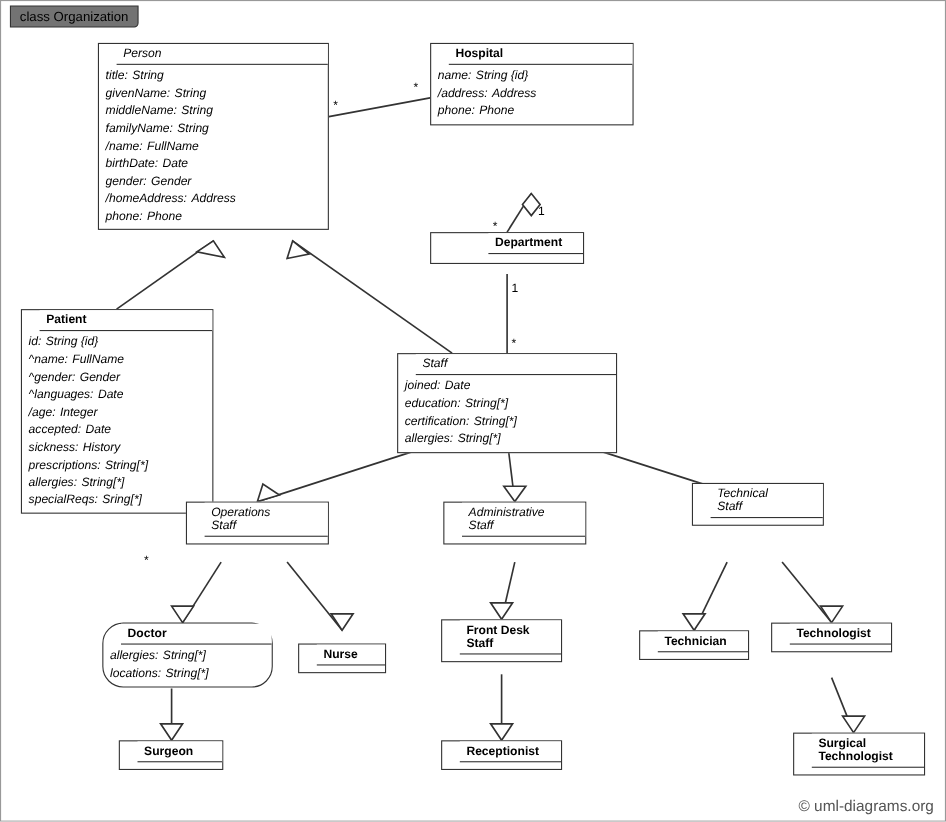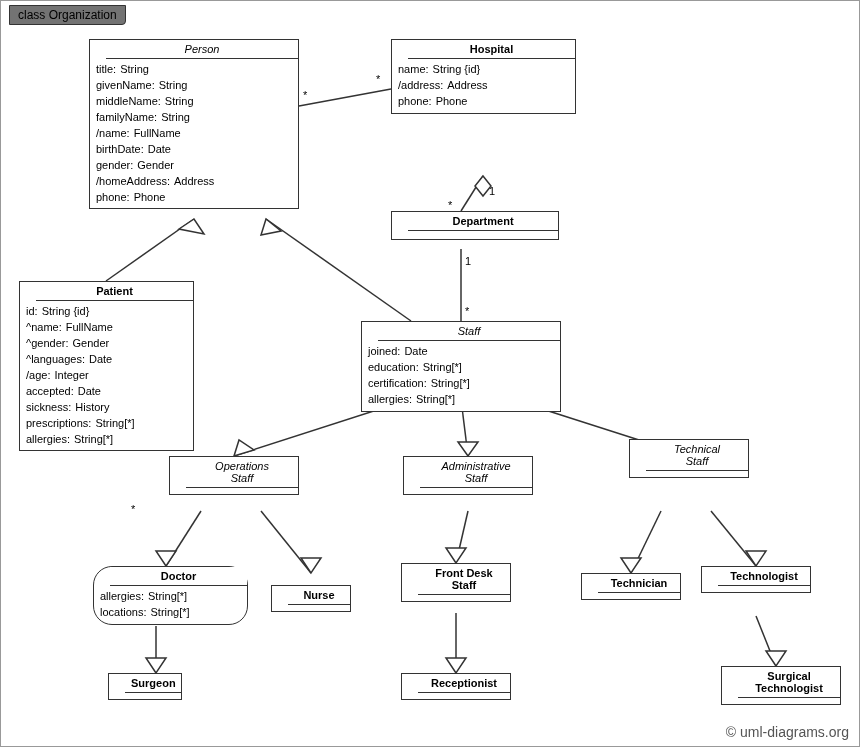--- a/index.html
+++ b/index.html
@@ -32,32 +32,33 @@
     .uml-class {
       position: absolute;
       border: 1.5px solid #333;
       background: #fff;
       text-align: left;
     }
     .uml-class .class-header {
       background: #fff;
       border-bottom: 1.5px solid #333;
       padding: 3px 6px;
-      text-align: center;
+      text-align: left;
       font-style: italic;
       font-weight: normal;
       margin-left: 16px;
     }
     .uml-class .class-header.bold-header {
       font-style: normal;
       font-weight: bold;
     }
     .uml-class .class-body {
       padding: 3px 6px;
       line-height: 1.45;
+      font-style: italic;
     }
     .uml-class .attr-row {
       display: flex;
       gap: 4px;
     }
     .attr-name { white-space: nowrap; }
     .attr-type { white-space: nowrap; }
     svg.diagram-svg {
       position: absolute;
       top: 0; left: 0;
@@ -233,24 +234,28 @@
           <span class="attr-type">History</span>
         </div>
       <div class="attr-row">
           <span class="attr-name">prescriptions:</span>
           <span class="attr-type">String[*]</span>
         </div>
       <div class="attr-row">
           <span class="attr-name">allergies:</span>
           <span class="attr-type">String[*]</span>
         </div>
-    </div>
-  </div>
-
-  <div class="uml-class" style="left:390px; top:210px; width:168px;">
+      <div class="attr-row">
+          <span class="attr-name">specialReqs:</span>
+          <span class="attr-type">Sring[*]</span>
+        </div>
+    </div>
+  </div>
+
+  <div class="uml-class" style="left:390px; top:210px; width:140px;padding-left:36px;">
     <div class="class-header bold-header">Department</div>
     <div class="class-body" style="min-height:8px;"></div>
   </div>
 
   <div class="uml-class" style="left:360px; top:320px; width:200px;">
     <div class="class-header"><em>Staff</em></div>
     <div class="class-body">
       <div class="attr-row">
           <span class="attr-name">joined:</span>
           <span class="attr-type">Date</span>
@@ -312,21 +317,21 @@
   <div class="uml-class" style="left:580px; top:572px; width:100px;">
     <div class="class-header bold-header">Technician</div>
     <div class="class-body" style="min-height:6px;"></div>
   </div>
 
   <div class="uml-class" style="left:700px; top:565px; width:110px;">
     <div class="class-header bold-header">Technologist</div>
     <div class="class-body" style="min-height:6px;"></div>
   </div>
 
-  <div class="uml-class" style="left:107px; top:672px; width:74px;">
+  <div class="uml-class" style="left:107px; top:672px; width:95px;">
     <div class="class-header bold-header">Surgeon</div>
     <div class="class-body" style="min-height:6px;"></div>
   </div>
 
   <div class="uml-class" style="left:400px; top:672px; width:110px;">
     <div class="class-header bold-header">Receptionist</div>
     <div class="class-body" style="min-height:6px;"></div>
   </div>
 
   <div class="uml-class" style="left:720px; top:665px; width:120px;">

